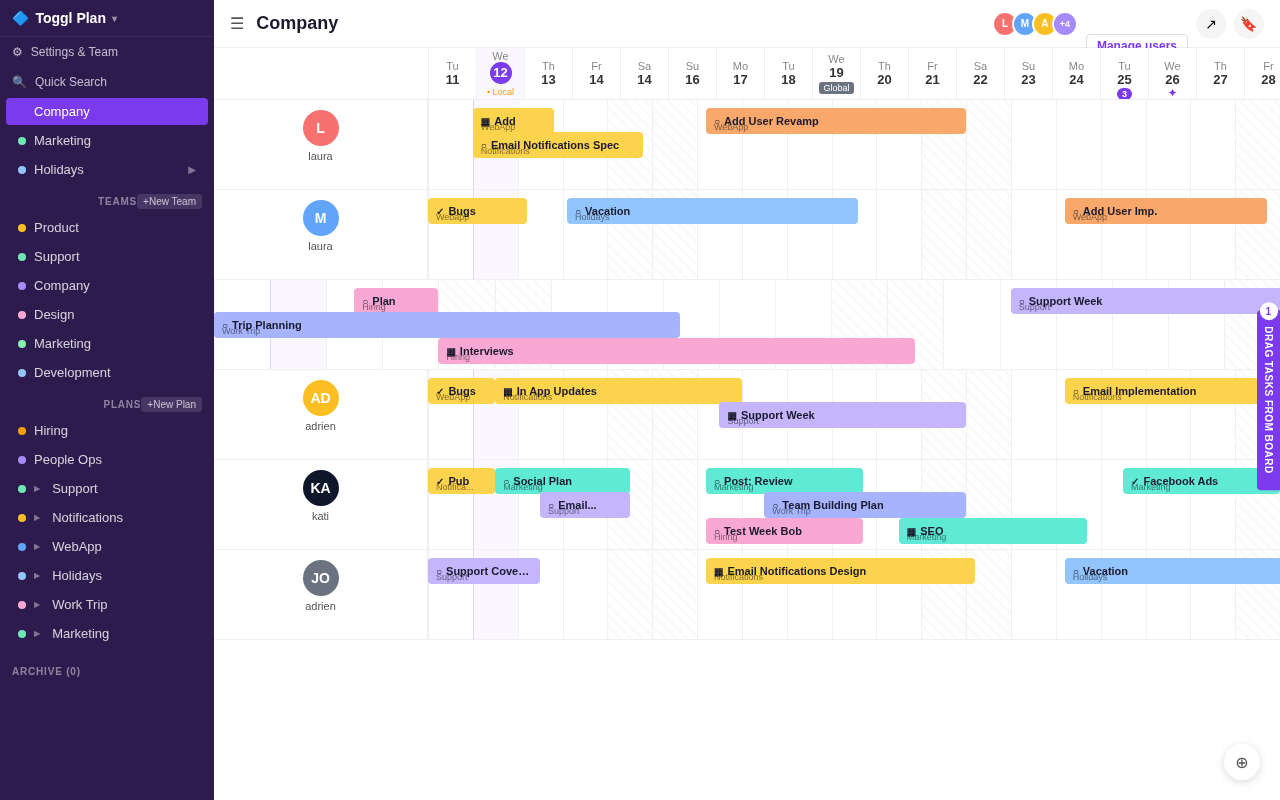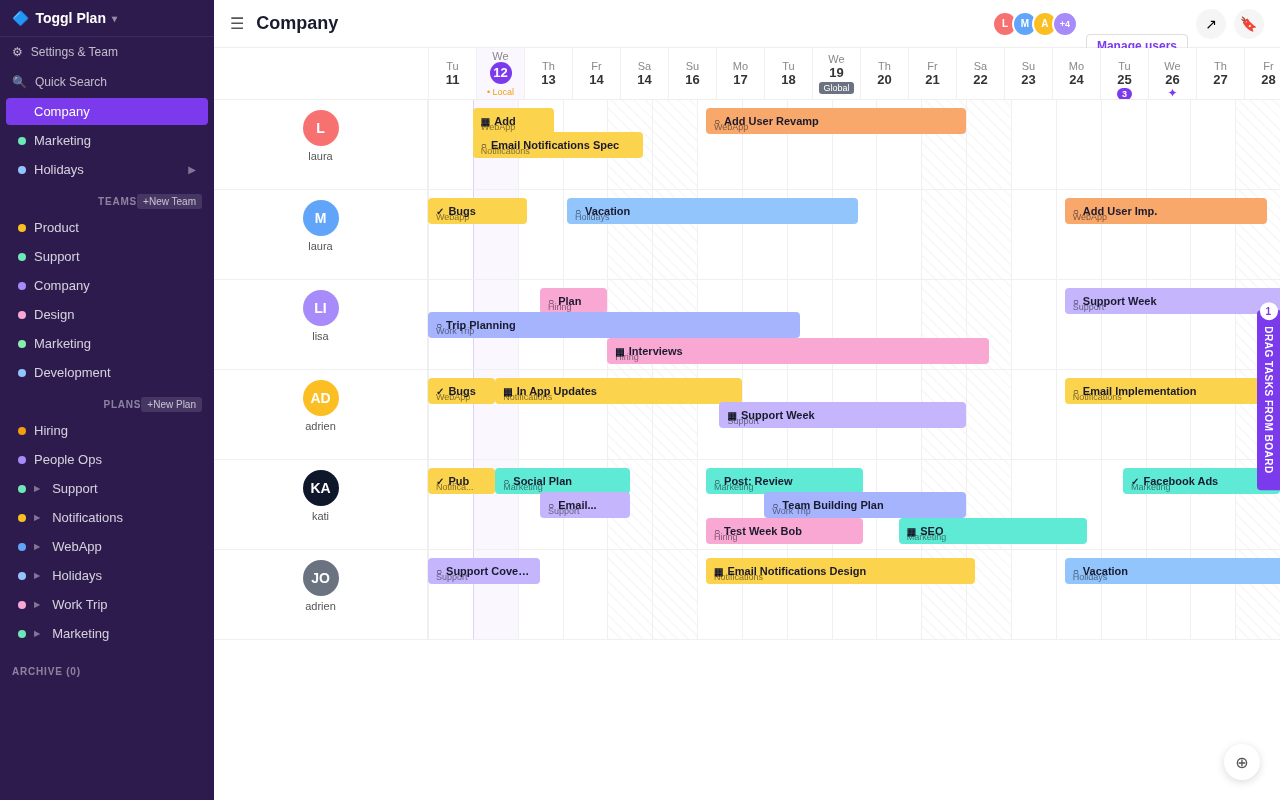--- a/index.html
+++ b/index.html
@@ -544,24 +544,20 @@
             <span class="task-sub">Holidays</span>
           </div>
           <div class="task-bar color-orange" style="left: 74.7368%; width: 23.6842%; top: 8px;">
             <span class="task-icon">○</span>
             <span class="task-label">Add User Imp.</span>
             <span class="task-sub">WebApp</span>
           </div>
         </div>
       </div>
       <div class="cal-row">
-        <div class="cal-user-cell">
-          <div class="user-avatar" style="background: rgb(167, 139, 250);">LI</div>
-          <div class="user-name">lisa</div>
-        </div>
         <div class="cal-timeline">
           <div class="timeline-grid">
             <div class="grid-col"></div>
             <div class="grid-col today-col"></div>
             <div class="grid-col"></div>
             <div class="grid-col"></div>
             <div class="grid-col weekend"></div>
             <div class="grid-col weekend"></div>
             <div class="grid-col"></div>
             <div class="grid-col"></div>

